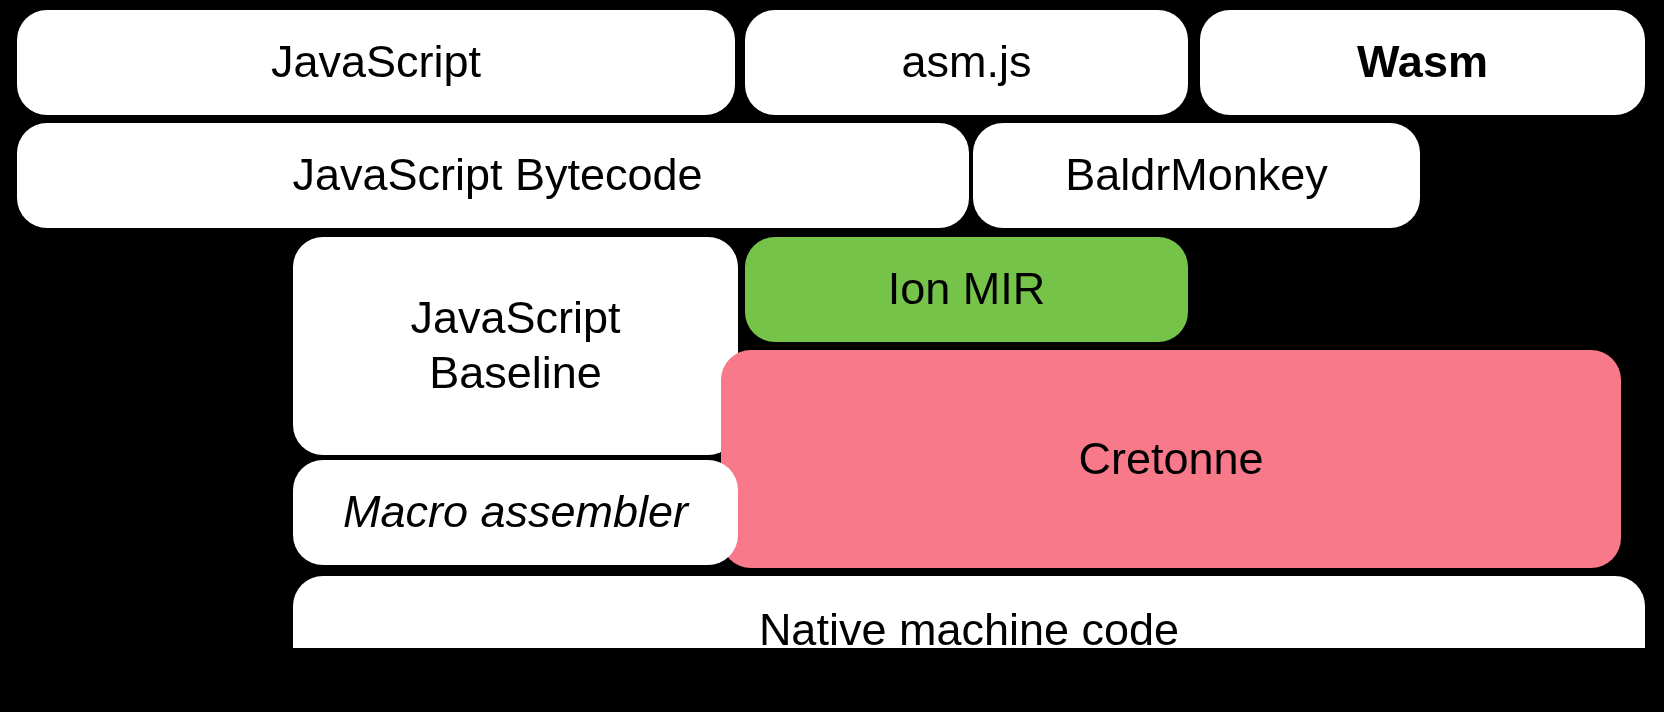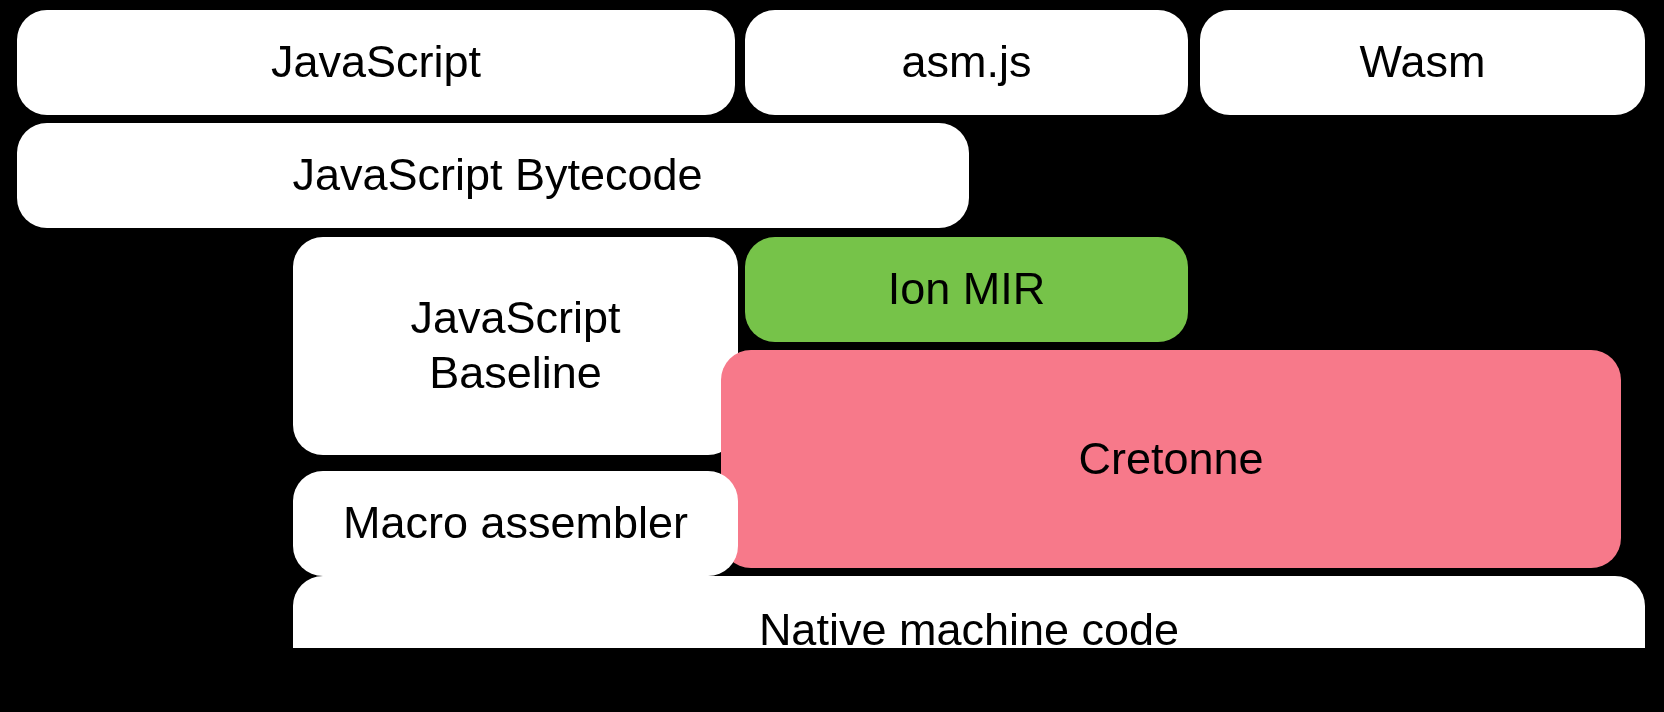--- a/index.html
+++ b/index.html
@@ -31,36 +31,37 @@
   
   .n-javascript   { left: 17px;   top: 10px;  width: 718px;  height: 105px; }
   .n-asmjs        { left: 745px;  top: 10px;  width: 443px;  height: 105px; }
   .n-wasm         { left: 1200px; top: 10px;  width: 445px;  height: 105px; }
   .n-bytecode     { left: 17px;   top: 123px; width: 943px;  height: 105px; padding-left: 9px; }
   .n-baldrmonkey  { left: 973px;  top: 123px; width: 447px;  height: 105px; }
   .n-interpreter  { left: 17px;   top: 237px; width: 269px;  height: 331px; }
   .n-baseline     { left: 293px;  top: 237px; width: 445px;  height: 218px; }
   .n-ionmir       { left: 745px;  top: 237px; width: 443px;  height: 105px; }
   .n-cretonne     { left: 721px;  top: 350px; width: 900px;  height: 218px; }
-  .n-macro        { left: 293px;  top: 471px; width: 445px;  height: 105px; }
+  .n-macro        { left: 293px;  top: 460px; width: 445px;  height: 105px; font-style: italic; }
   .n-native       { left: 293px;  top: 576px; width: 1352px; height: 108px; }
 </style>
 </head>
 <body>
 
 <div class="canvas">
 
   <div class="box n-javascript" style="background-color: rgb(255, 255, 255);">JavaScript</div>
 
   <div class="box n-asmjs" style="background-color: rgb(255, 255, 255);">asm.js</div>
 
-  <div class="box n-wasm" style="background-color: rgb(255, 255, 255);">Wasm</div>
+  <div class="box n-wasm" style="background-color: rgb(255, 255, 255); font-weight: bold;">Wasm</div>
 
   <div class="box n-bytecode" style="background-color: rgb(255, 255, 255);">JavaScript Bytecode</div>
 
+  <div class="box n-baldrmonkey" style="background-color: rgb(255, 255, 255);">BaldrMonkey</div>
 
 
   <div class="box n-baseline" style="background-color: rgb(255, 255, 255);">JavaScript
 Baseline</div>
 
   <div class="box n-ionmir" style="background-color: rgb(118, 195, 73);">Ion MIR</div>
 
   <div class="box n-cretonne" style="background-color: rgb(247, 121, 138);">Cretonne</div>
 
   <div class="box n-macro" style="background-color: rgb(255, 255, 255);">Macro assembler</div>

